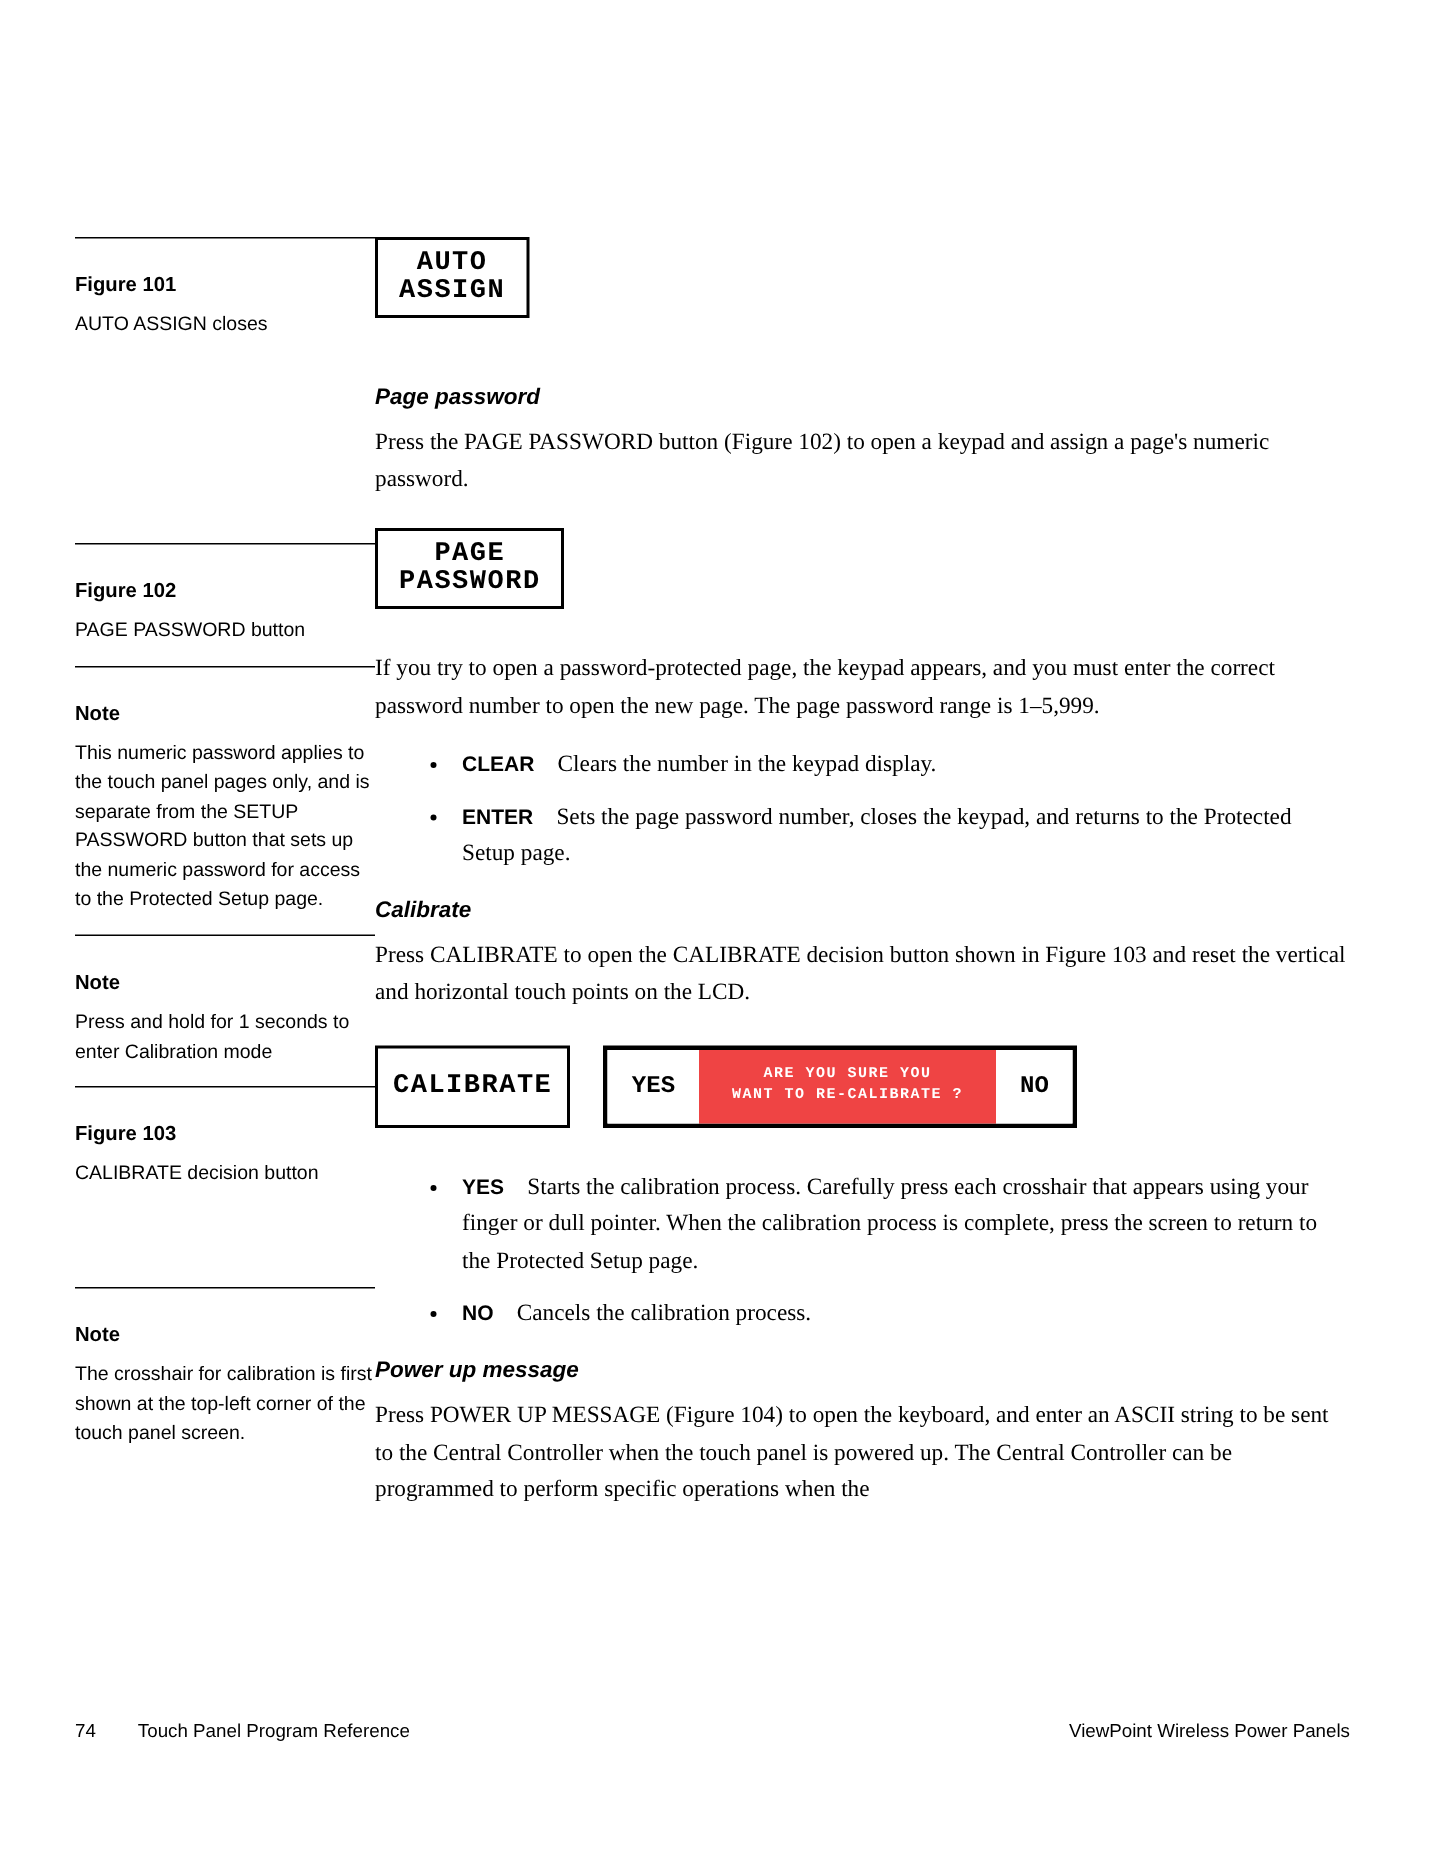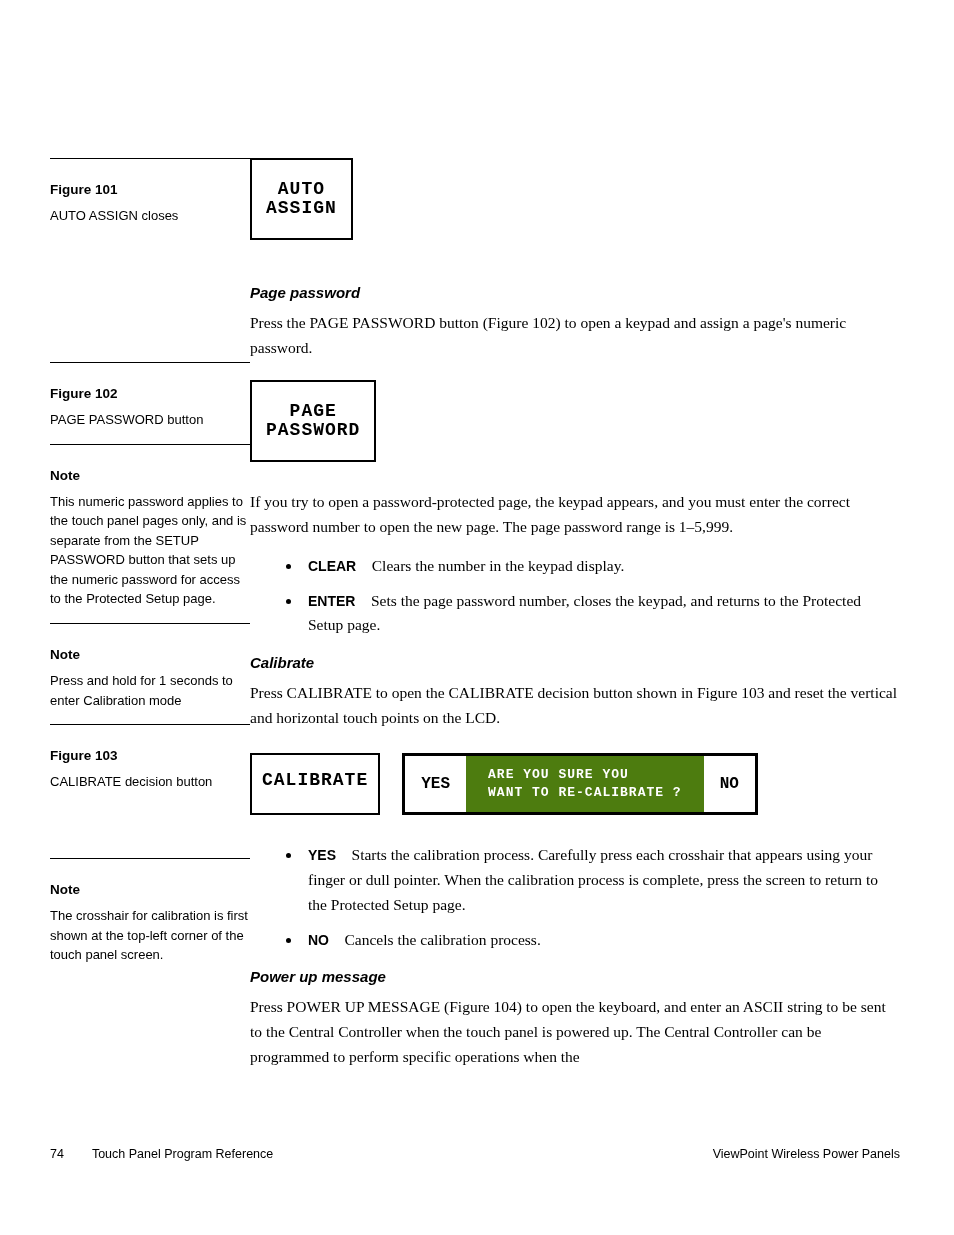--- a/index.html
+++ b/index.html
@@ -62,21 +62,21 @@
     padding-left: 6px;
   }
   .term {
     font-family: Helvetica, Arial, sans-serif;
     font-weight: bold;
     font-size: 14px;
   }
   .lcd-btn {
     display: inline-block;
     border: 2px solid #000;
-    padding: 20px 14px;
+    padding: 6px 14px;
     font-family: "Courier New", monospace;
     font-weight: bold;
     font-size: 18px;
     letter-spacing: 1px;
     text-align: center;
     line-height: 1.05;
     background: #fff;
     text-transform: uppercase;
   }
   .lcd-small {
@@ -104,29 +104,30 @@
     color: #000;
     display: flex;
     align-items: center;
     justify-content: center;
     padding: 0 16px;
     font-family: "Courier New", monospace;
     font-weight: bold;
     font-size: 16px;
   }
   .calib-msg {
-    background: #4d7c0f;
+    background: #ef4444;
     color: #fff;
     display: flex;
     align-items: center;
     justify-content: center;
+    text-align: center;
     padding: 10px 22px;
     font-family: "Courier New", monospace;
     font-weight: bold;
-    font-size: 13px;
+    font-size: 10px;
     letter-spacing: 1px;
     line-height: 1.4;
     white-space: pre;
   }
   .footer {
     position: absolute;
     bottom: 74px;
     left: 50px;
     width: 850px;
     display: flex;

